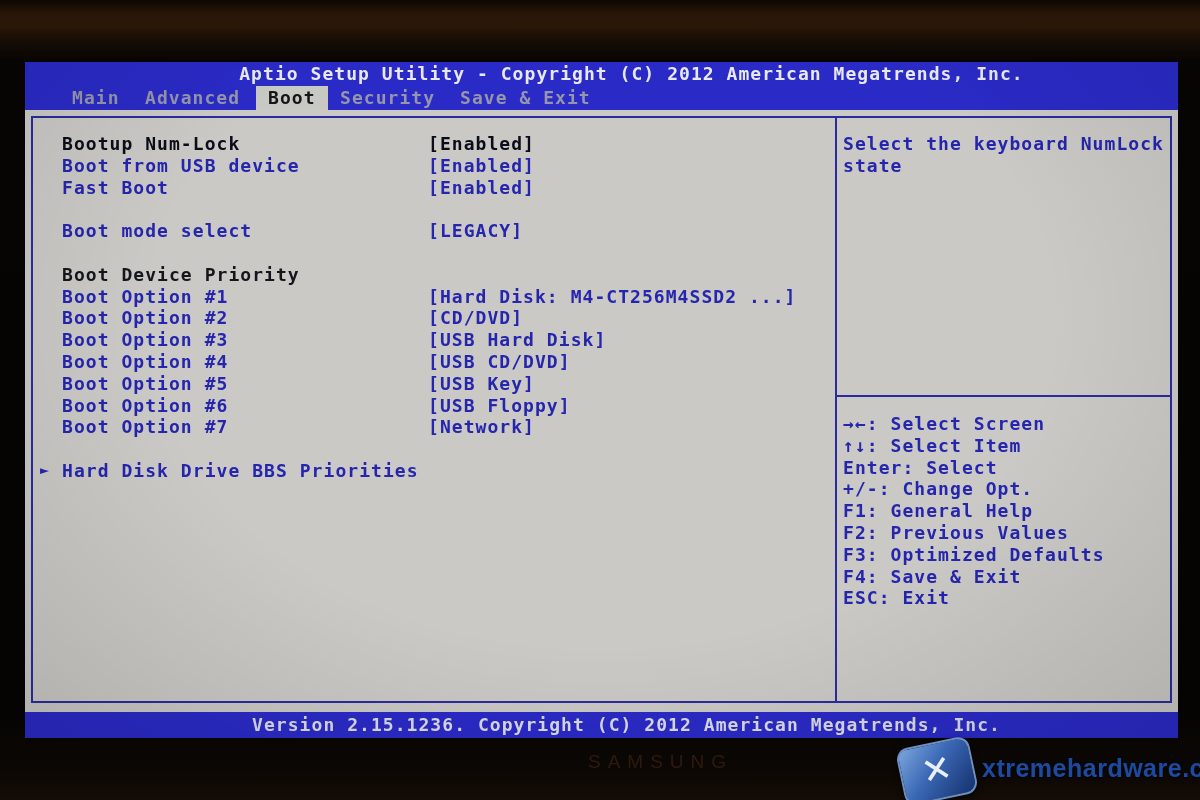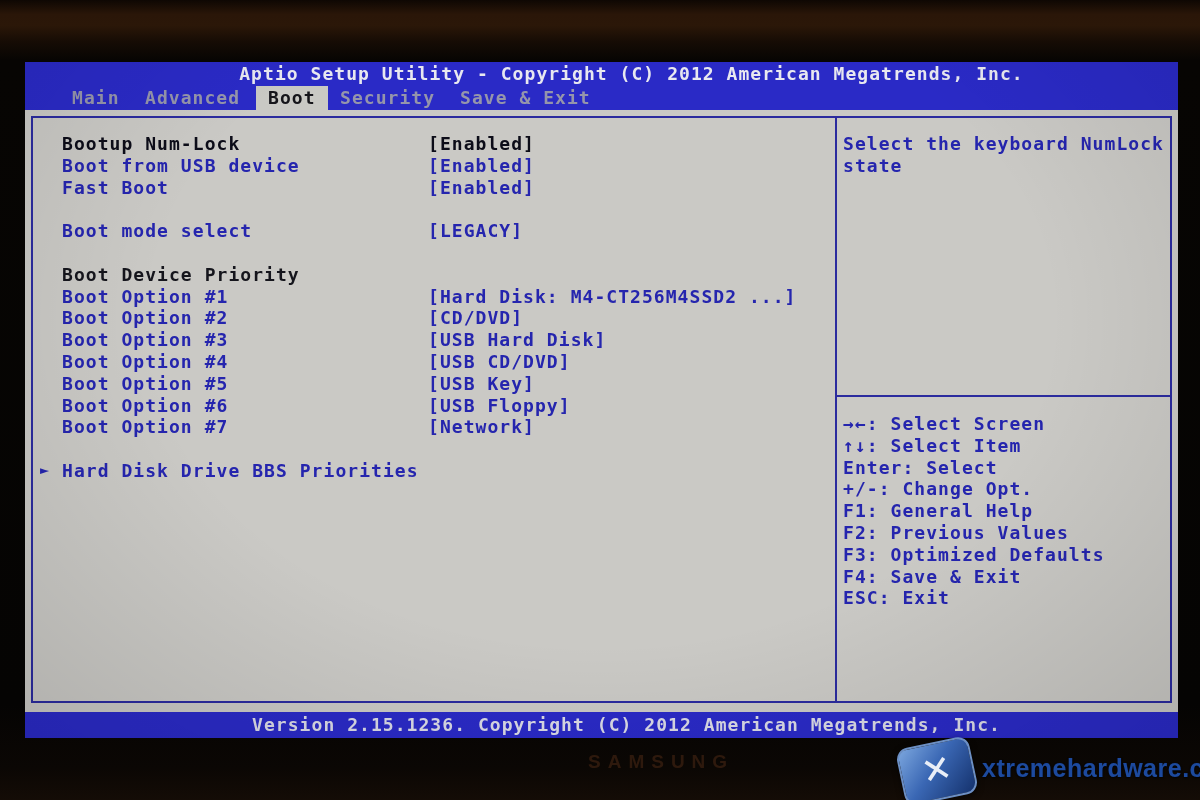--- a/index.html
+++ b/index.html
@@ -70,21 +70,21 @@
 
   .footerbar{
     position:absolute;left:0;top:650px;width:100%;height:26px;
     background:#2a2ac6;color:#dadae6;
     font-size:18px;line-height:26px;letter-spacing:1.05px;
     text-align:center;box-sizing:border-box;padding-left:50px;white-space:nowrap;
   }
   
   .bezel-brand{
     position:absolute;left:588px;top:751px;
-    font-family:"Liberation Sans",sans-serif;font-weight:bold;
+    font-family:"Liberation Sans",sans-serif;font-weight:normal;
     font-size:19px;letter-spacing:7px;color:#5a3018;opacity:0.45;
   }
   .watermark{position:absolute;left:896px;top:738px;width:300px;height:62px;}
   .wm-logo{
     position:absolute;left:4px;top:4px;width:70px;height:54px;
     background:linear-gradient(135deg,#7ba6de 0%,#3a67b4 45%,#14316c 100%);
     border:2px solid #6c8fc4;border-radius:12px;
     transform:rotate(-12deg);
     display:flex;align-items:center;justify-content:center;
     box-shadow:0 2px 6px rgba(0,0,0,0.6);

